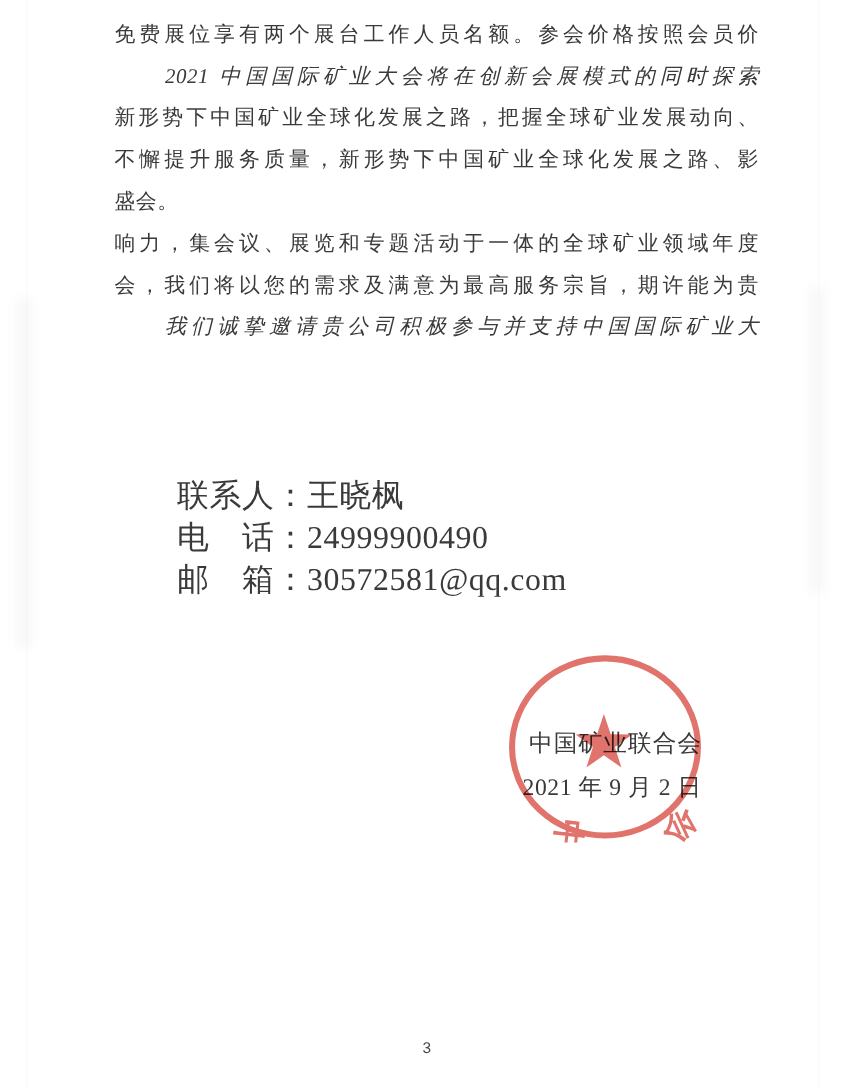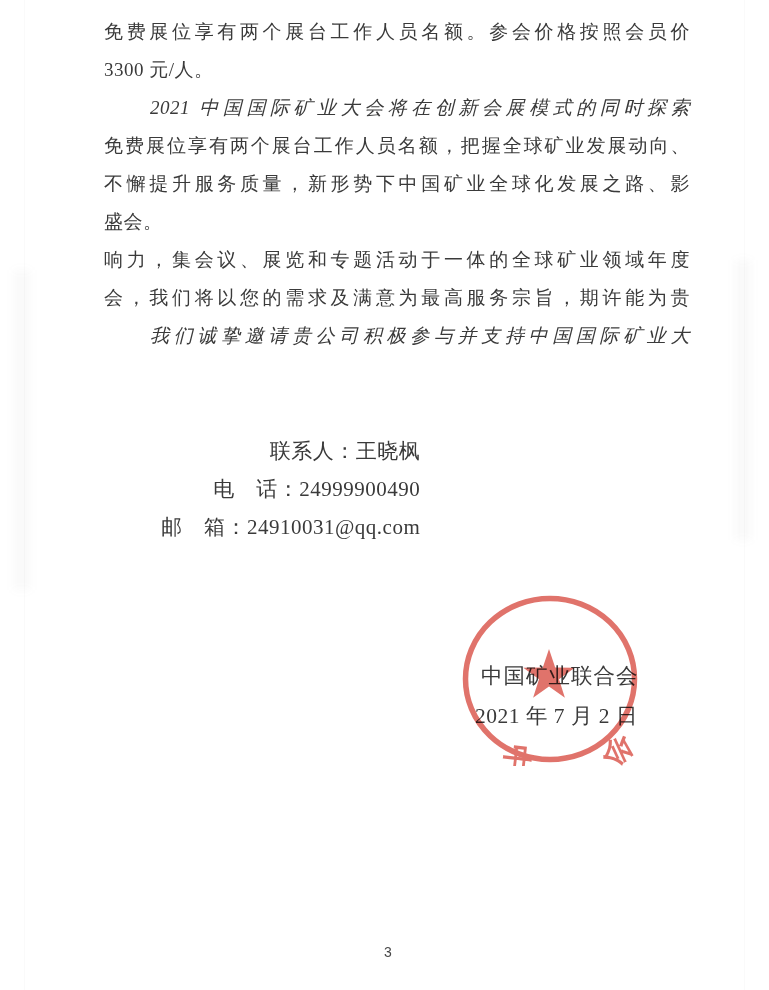--- a/index.html
+++ b/index.html
@@ -49,24 +49,23 @@
     white-space: normal;
     text-align: justify;
     text-align-last: justify;
   }
   .line.indent { text-indent: 46px; font-style: italic; }
 
   .contact {
     position: absolute;
     left: 161px;
     top: 432px;
-    font-size: 21px;
+    font-size: 29px;
     line-height: 38px;
     letter-spacing: 0.5px;
-    text-align: right;
   }
 
   .signature {
     position: absolute;
     left: 475px;
     top: 656px;
     font-size: 21.5px;
     line-height: 40px;
   }
   .signature .org { padding-left: 6px; letter-spacing: 1px; }
@@ -103,41 +102,40 @@
 <div class="page">
 
   <div class="edge-strip left"></div>
   <div class="edge-strip right"></div>
   <div class="edge-line l"></div>
   <div class="edge-line r"></div>
 
   <div class="bodytext">
 
     <div class="line j">免费展位享有两个展台工作人员名额。参会价格按照会员价</div>
-    <div class="line">3300 元/人。</div>
 
     <div class="line j indent">2021 中国国际矿业大会将在创新会展模式的同时探索</div>
-    <div class="line j">免费展位享有两个展台工作人员名额，把握全球矿业发展动向、</div>
+    <div class="line j">新形势下中国矿业全球化发展之路，把握全球矿业发展动向、</div>
     <div class="line j">不懈提升服务质量，新形势下中国矿业全球化发展之路、影</div>
     <div class="line">盛会。</div>
     <div class="line j">响力，集会议、展览和专题活动于一体的全球矿业领域年度</div>
 
     <div class="line j">会，我们将以您的需求及满意为最高服务宗旨，期许能为贵</div>
     <div class="line j indent">我们诚挚邀请贵公司积极参与并支持中国国际矿业大</div>
   </div>
 
   <div class="contact">
     <div class="line">联系人：王晓枫</div>
     <div class="line">电　话：24999900490</div>
-    <div class="line">邮　箱：24910031@qq.com</div>
+    <div class="line">邮　箱：30572581@qq.com</div>
   </div>
 
   <div class="signature">
     <div class="org">中国矿业联合会</div>
-    <div class="date">2021 年 7 月 2 日</div>
+    <div class="date">2021 年 9 月 2 日</div>
   </div>
 
   <svg class="seal" viewBox="0 0 178 172" aria-hidden="true">
     <defs>
       <path id="sealArc" d="M 47.5 131.1 A 62 62 0 1 0 130.5 131.1" fill="none"></path>
     </defs>
     <ellipse cx="89" cy="85" rx="84.5" ry="80.5" fill="none" stroke-width="5.5" stroke="#da544a"></ellipse>
     <polygon points="88,55 94.2,73.5 113.7,73.7 98,85.2 103.9,103.8 88,92.5 72.1,103.8 78,85.2 62.3,73.7 81.8,73.5" fill="#da544a"></polygon>
     <g transform="rotate(-11 89 85)">
       <text font-size="30" letter-spacing="8" fill="#da544a">

